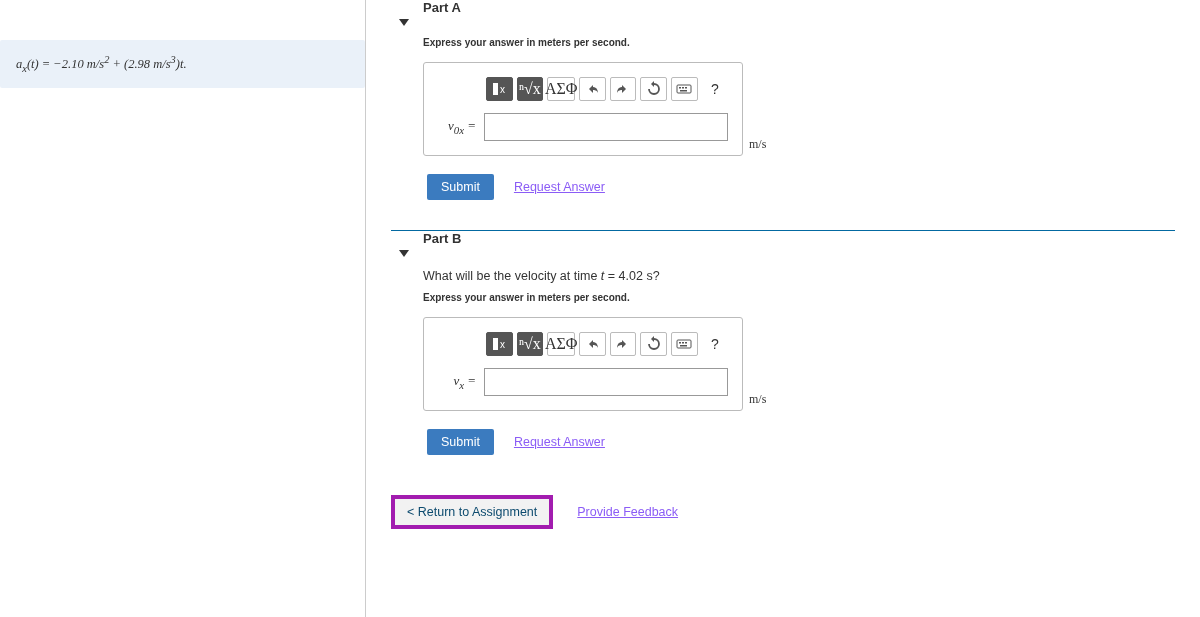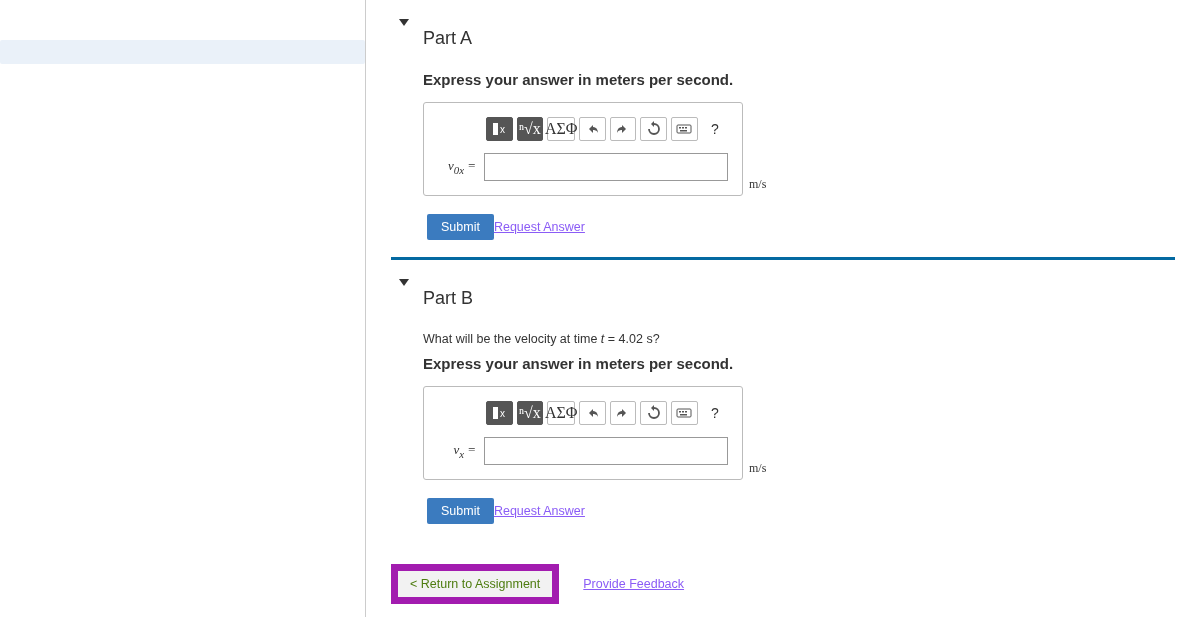--- a/index.html
+++ b/index.html
@@ -2,51 +2,52 @@
 <html><head>
 <meta charset="utf-8">
 <style>
   * { box-sizing: border-box; margin: 0; padding: 0; }
   body { font-family: Arial, Helvetica, sans-serif; font-size: 13px; color: #333; background: #fff; width: 1200px; height: 617px; overflow: hidden; }
   .layout { display: flex; width: 1200px; height: 617px; }
   .left-col { width: 365px; padding: 0; }
   .problem-box { background: #eaf1f9; padding: 12px 16px; margin-top: 40px; border-radius: 2px; }
   .problem-box p { font-size: 12.5px; line-height: 1.5; }
   .right-col { flex: 1; border-left: 1px solid #ccc; padding: 0 25px 20px 25px; position: relative; }
-  .part-block { border-top: 3px solid #0369a1; margin-top: 7px; padding-top: 0; }
+  .part-block { border-top: 1px solid #0369a1; margin-top: 20px; padding-top: 0; }
   .part-block:first-child { border-top: none; margin-top: 0; }
-  .part-header { padding: 28px 0 8px 32px; position: relative; font-weight: normal; font-size: 18px; }
+  .part-header { padding: 0 0 8px 32px; position: relative; font-weight: bold; font-size: 13px; }
   .part-header .caret { position: absolute; left: 8px; top: 19px; width: 0; height: 0; border-left: 5px solid transparent; border-right: 5px solid transparent; border-top: 7px solid #333; }
   .part-body { padding: 14px 0 10px 32px; }
   .prompt { font-size: 12.5px; margin-bottom: 6px; line-height: 1.4; }
-  .express { font-weight: bold; font-size: 15px; margin-bottom: 14px; }
+  .express { font-weight: bold; font-size: 10px; margin-bottom: 14px; }
   .answer-frame { border: 1px solid #bbb; border-radius: 3px; width: 320px; padding: 14px 14px 14px 14px; display: inline-block; vertical-align: middle; }
   .toolbar { display: flex; gap: 4px; margin-left: 48px; margin-bottom: 12px; align-items: center; }
   .tbtn { width: 28px; height: 24px; border: 1px solid #bbb; border-radius: 2px; display: flex; align-items: center; justify-content: center; font-size: 12px; background: #fff; cursor: pointer; }
   .tbtn.dark { background: #555; color: #fff; border-color: #555; }
   .tbtn.sym { font-family: 'Times New Roman', serif; font-size: 16px; }
   .tbtn.help { border: none; font-size: 14px; }
   .input-row { display: flex; align-items: center; gap: 8px; }
   .var-label { font-style: italic; font-family: 'Times New Roman', serif; font-size: 13px; width: 38px; text-align:right; }
   .answer-input { flex: 1; height: 28px; border: 1px solid #999; padding: 2px 6px; font-size: 13px; }
-  .submit-row { margin-top: 18px; margin-left: 4px; display: flex; align-items: center; }
+  .submit-row { margin-top: 18px; margin-left: 4px; display: flex; align-items: center; gap: 20px; }
   .btn-submit { background: #3b7bbf; color: #fff; border: none; padding: 6px 14px; font-size: 12.5px; border-radius: 2px; cursor: pointer; }
   .link { color: #8b5cf6; text-decoration: underline; font-size: 12.5px; cursor: pointer; }
   .footer-bar { margin-top: 30px; margin-left: 0; display: flex; align-items: center; gap: 24px; }
-  .btn-return { background: #f2f2f2; border: 7px solid #a21caf; padding: 6px 12px; font-size: 12.5px; cursor: pointer; color:#4d7c0f; }
+  .btn-return { background: #f2f2f2; border: 4px solid #a21caf; padding: 6px 12px; font-size: 12.5px; cursor: pointer; color:#0c4a6e; }
   .answer-wrap { display:flex; align-items:flex-end; gap:6px; margin-bottom:0; }
   .unit-outside { font-family:'Times New Roman',serif; font-size:12px; padding-bottom:4px; }
   .svg-icon { width:16px; height:16px; }
 </style>
 </head>
 <body>
 
 <div class="layout">
   <div class="left-col">
     <div class="problem-box">
+      <p style="font-family:'Times New Roman',serif; font-style:italic;">a<sub>x</sub>(t) = −2.10 m/s<sup>2</sup> + (2.98 m/s<sup>3</sup>)t.</p>
     </div>
   </div>
 
   <div class="right-col">
 
     <div class="part-block">
       <div class="part-header">
         <span class="caret"></span>
         <span>Part A</span>
       </div>

